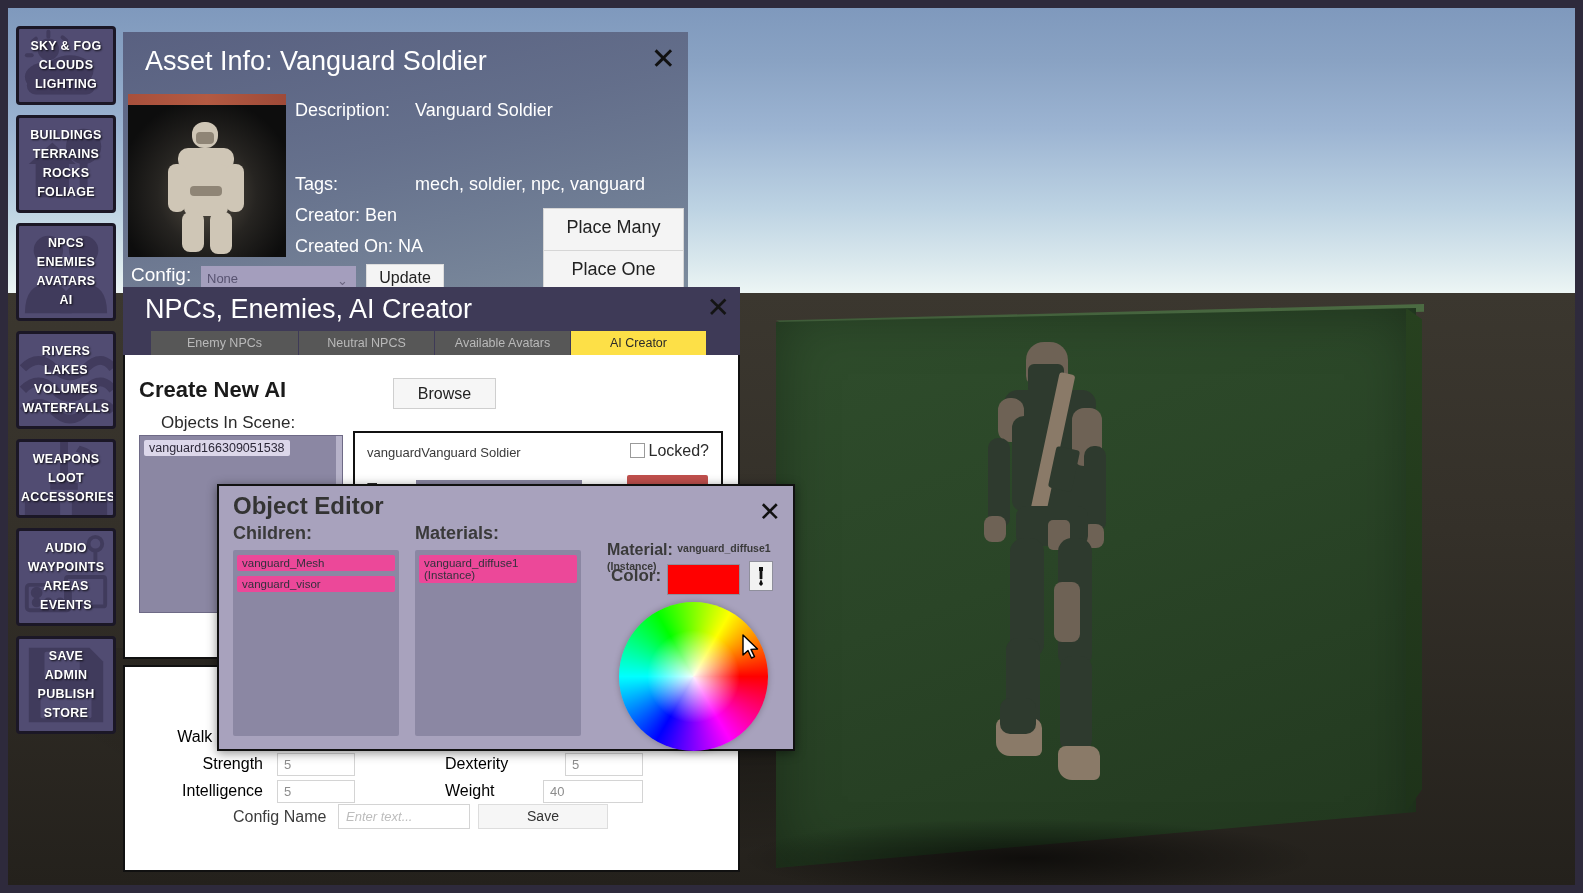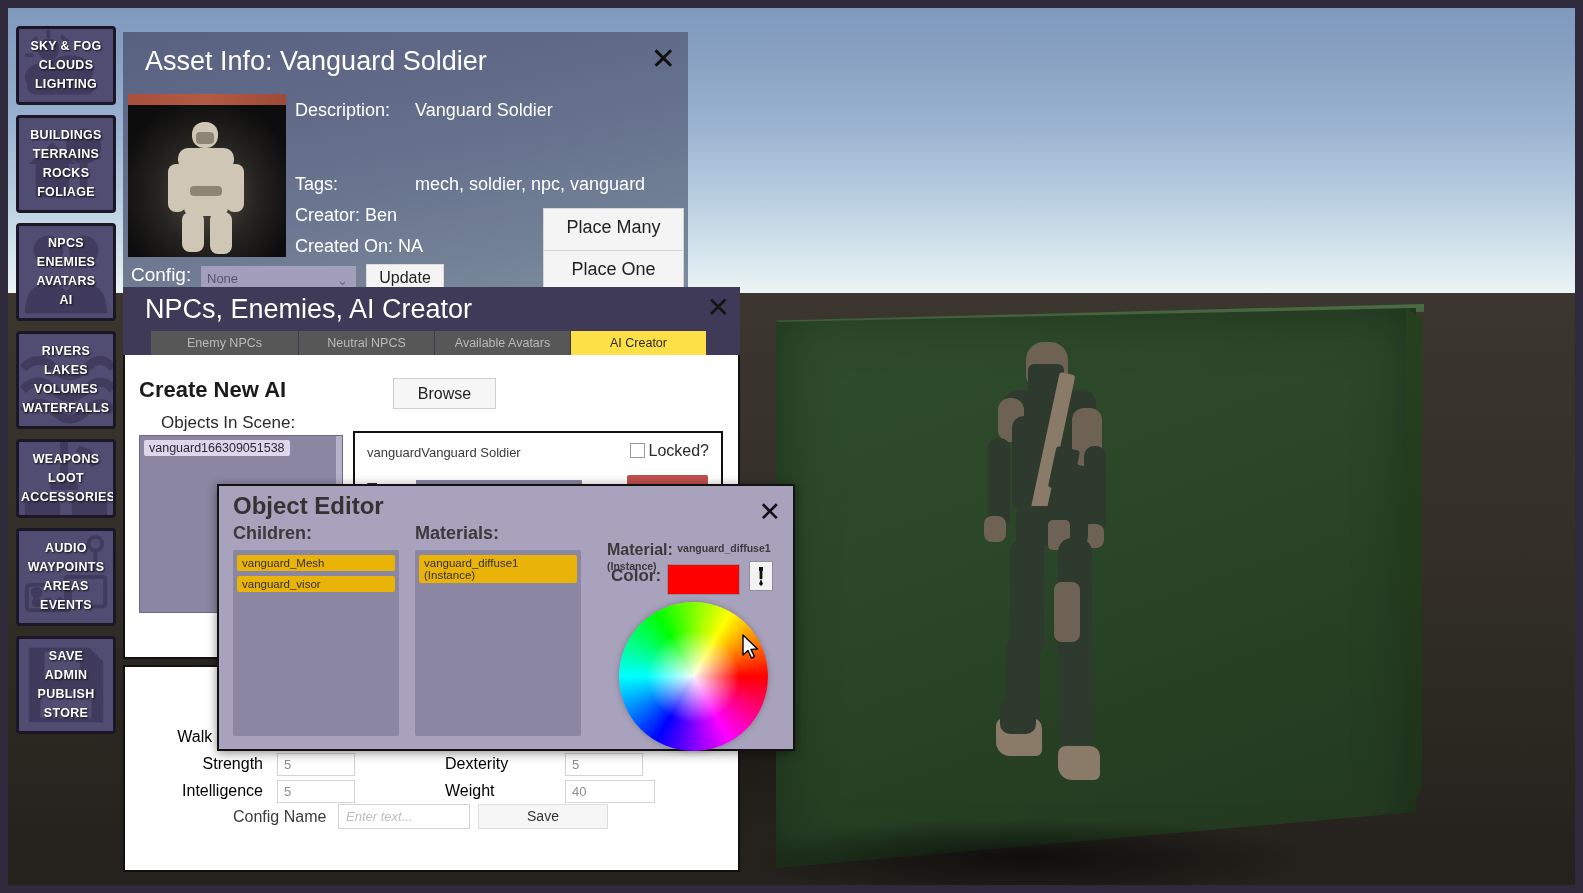--- a/index.html
+++ b/index.html
@@ -219,21 +219,21 @@
   .sec-lbl{ position:absolute; font-size:18px; font-weight:bold; color:#3a3a3a;}
   #children-lbl{ left:14px; top:37px; }
   #materials-lbl{ left:196px; top:37px; }
   .panellist{
     position:absolute; background:#8b87a3; border-radius:2px; overflow:hidden;
   }
   #children-list{ left:14px; top:64px; width:166px; height:186px; }
   #materials-list{ left:196px; top:64px; width:166px; height:186px; }
   .panellist .chip{
     display:block; margin:5px 4px 0 4px; padding:2px 5px;
-    background:#eab308; color:#32303c; font-size:11.5px; border-radius:2px;
+    background:#ec4899; color:#32303c; font-size:11.5px; border-radius:2px;
   }
   #material-row{ position:absolute; left:388px; top:55px; font-size:16px; font-weight:bold; color:#3a3a3a;}
   #material-val{ font-size:10.5px; font-weight:bold; color:#3a3a3a; vertical-align:3px;}
   #color-lbl{ position:absolute; left:392px; top:80px; font-size:17px; font-weight:bold; color:#3a3a3a;}
   #color-swatch{
     position:absolute; left:448px; top:78px; width:73px; height:31px;
     background:#ff0000; border:1px solid #8f8f9c; cursor:pointer;
   }
   #eyedropper-btn{
     position:absolute; left:530px; top:75px; width:24px; height:30px;
@@ -531,21 +531,21 @@
     <div class="stat-lbl" style="left:320px;top:34px;width:118px;text-align:left;">Run Speed</div>
     <div class="stat-in" style="left:440px;top:32px;width:78px;">6</div>
 
     <div class="stat-lbl" style="left:320px;top:61px;width:118px;text-align:left;">Accuracy</div>
     <div class="stat-in" style="left:440px;top:59px;width:78px;">1</div>
 
     <div class="stat-lbl" style="left:320px;top:88px;width:118px;text-align:left;">Dexterity</div>
     <div class="stat-in" style="left:440px;top:86px;width:78px;">5</div>
 
     <div class="stat-lbl" style="left:320px;top:115px;width:118px;text-align:left;">Weight</div>
-    <div class="stat-in" style="left:440px;top:113px;width:90px;">40</div>
+    <div class="stat-in" style="left:418px;top:113px;width:100px;">40</div>
 
     <div id="cfgname-lbl">Config Name</div>
     <div id="cfgname-in">Enter text...</div>
     <div id="save-btn">Save</div>
   </div>
 </div>
 
 <div id="objeditor">
   <div class="title">Object Editor</div>
   <div class="x-btn">✕</div>

